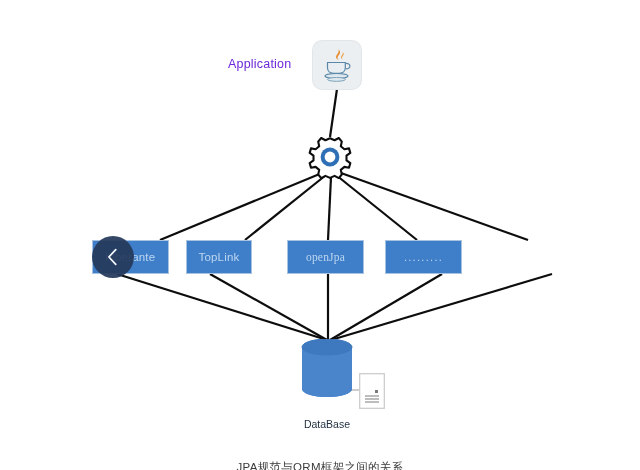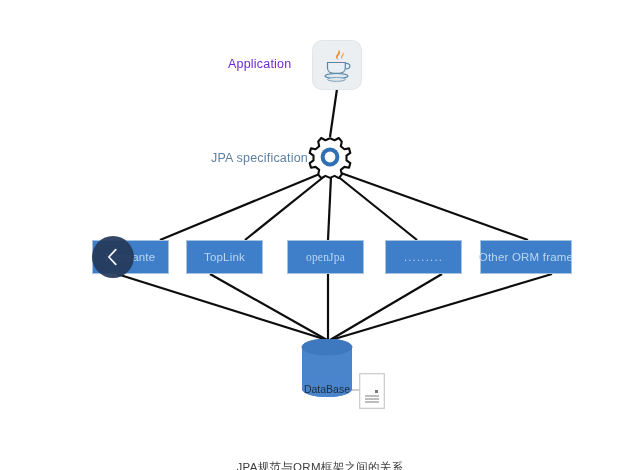--- a/index.html
+++ b/index.html
@@ -76,21 +76,21 @@
     box-sizing: border-box;
     display: flex;
     align-items: center;
     justify-content: center;
     color: #bcd6f0;
     font-size: 11.5px;
     letter-spacing: 0.2px;
     white-space: nowrap;
   }
   .orm-box.b0 { left: 92px;  width: 77px; }
-  .orm-box.b1 { left: 186px; width: 77px; }
+  .orm-box.b1 { left: 186px; width: 66px; }
   .orm-box.b2 { left: 287px; width: 77px; font-family: Liberation Serif, serif; }
   .orm-box.b3 { left: 385px; width: 77px; }
   .orm-box.b4 { left: 480px; width: 92px; }
   .orm-box .dots { letter-spacing: 1.3px; font-size: 11px; }
   
   .back-overlay {
     position: absolute;
     left: 92px;
     top: 236px;
     width: 42px;
@@ -107,21 +107,21 @@
   .db-cyl {
     position: absolute;
     left: 300px;
     top: 339px;
     width: 54px;
     height: 58px;
   }
   .db-label {
     position: absolute;
     left: 300px;
-    top: 383px;
+    top: 418px;
     width: 54px;
     text-align: center;
     font-size: 10.5px;
     color: #1d2d3e;
     white-space: nowrap;
   }
   .doc-icon {
     position: absolute;
     left: 359px;
     top: 373px;
@@ -178,21 +178,20 @@
 
       <path d="M14.5 21.5h17.8v5.6c0 3.0-2.6 5.2-6.0 5.2h-5.8
                c-3.4 0-6.0-2.2-6.0-5.2z" fill="#e9eef2" stroke="#5a87a8" stroke-width="1.2"></path>
       <path d="M32.3 22.6c2.9-.5 4.6 .6 4.6 2.3c0 1.7-1.9 2.8-4.2 3.0" fill="none" stroke="#5a87a8" stroke-width="1.2"></path>
 
       <ellipse cx="23.5" cy="35.0" rx="11.5" ry="2.5" fill="#dfe8ee" stroke="#5a87a8" stroke-width="1.2"></ellipse>
       <ellipse cx="23.5" cy="38.4" rx="9.0" ry="1.9" fill="#dfe8ee" stroke="#7fa3bd" stroke-width="1"></ellipse>
     </svg>
   </div>
 
-  <div class="label-jpa">JPA specification</div>
 
   <div class="gear-icon">
     <svg viewBox="0 0 44 44" width="44" height="44" xmlns="http://www.w3.org/2000/svg">
       <path d="M22 3.2 l4.6 2.0 4.2-2.2 3.0 3.6 -1.0 4.6 3.6 3.0
                4.6-.8 1.3 4.5 -3.8 2.8 0 4.7 3.8 2.8 -1.3 4.5 -4.6-.8
                -3.6 3.0 1.0 4.6 -3.0 3.6 -4.2-2.2 -4.6 2.0 -4.6-2.0
                -4.2 2.2 -3.0-3.6 1.0-4.6 -3.6-3.0 -4.6 .8 -1.3-4.5
                3.8-2.8 0-4.7 -3.8-2.8 1.3-4.5 4.6 .8 3.6-3.0 -1.0-4.6
                3.0-3.6 4.2 2.2z" fill="#ffffff" stroke="#0d0d0d" stroke-width="2.1" stroke-linejoin="round"></path>
       <circle cx="22" cy="22" r="9.4" fill="#2e6fb5"></circle>
@@ -205,23 +204,20 @@
   </div>
   <div class="orm-box b1">
     <span>TopLink</span>
   </div>
   <div class="orm-box b2">
     <span>openJpa</span>
   </div>
   <div class="orm-box b3">
     <span class="dots">.........</span>
   </div>
-  <div class="orm-box b4">
-    <span>Other ORM frame</span>
-  </div>
 
   <div class="back-overlay">
     <svg viewBox="0 0 24 24" width="22" height="22" xmlns="http://www.w3.org/2000/svg">
       <path d="M15 4 L7.5 12 L15 20" fill="none" stroke="#ffffff" stroke-width="1.9" stroke-linecap="round" stroke-linejoin="round"></path>
     </svg>
   </div>
 
   <div class="db-cyl">
     <svg viewBox="0 0 54 58" width="54" height="58" xmlns="http://www.w3.org/2000/svg">
       <path d="M2 8 h50 v42 a25 8 0 0 1 -50 0 z" fill="#4a85cc"></path>

